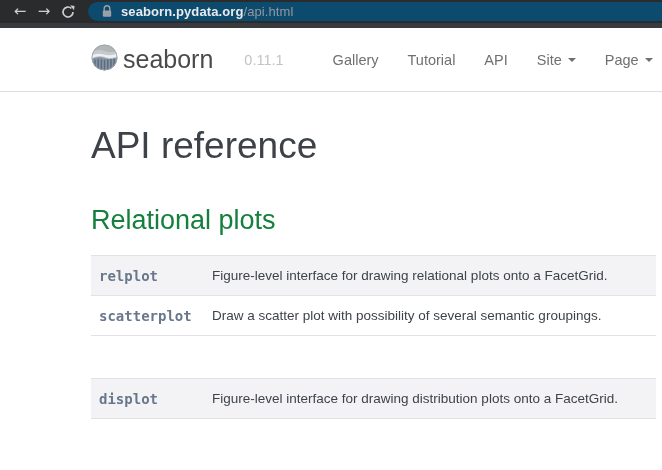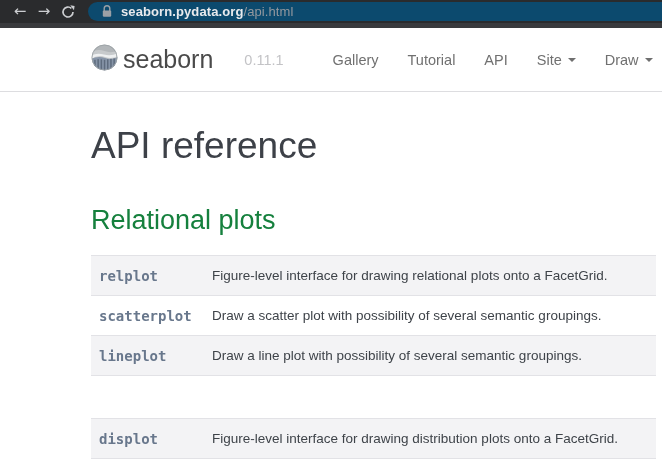--- a/index.html
+++ b/index.html
@@ -108,44 +108,40 @@
     <span class="version">0.11.1</span>
     <nav class="navlinks">
       <a class="navlink">Gallery</a>
       <a class="navlink">Tutorial</a>
       <a class="navlink">API</a>
       <a class="navlink">
           <span>Site</span>
           <span class="caret"></span>
         </a>
       <a class="navlink">
-          <span>Draw</span>
+          <span>Page</span>
           <span class="caret"></span>
         </a>
     </nav>
   </div>
 
   <div class="content">
     <h1 class="page-title">API reference</h1>
     <div id="sections">
   <div class="section">
     <h2>Relational plots</h2>
     <table class="docs-table">
             <tbody>
               <tr>
                 <td class="cell-name"><a>relplot</a></td>
                 <td class="cell-desc">Figure-level interface for drawing relational plots onto a FacetGrid.</td>
               </tr>
               <tr>
                 <td class="cell-name"><a>scatterplot</a></td>
                 <td class="cell-desc">Draw a scatter plot with possibility of several semantic groupings.</td>
-              </tr>
-              <tr>
-                <td class="cell-name"><a>lineplot</a></td>
-                <td class="cell-desc">Draw a line plot with possibility of several semantic groupings.</td>
               </tr>
             </tbody>
           </table>
   </div>
 
   <div class="section">
     <table class="docs-table">
             <tbody>
               <tr>
                 <td class="cell-name"><a>displot</a></td>

